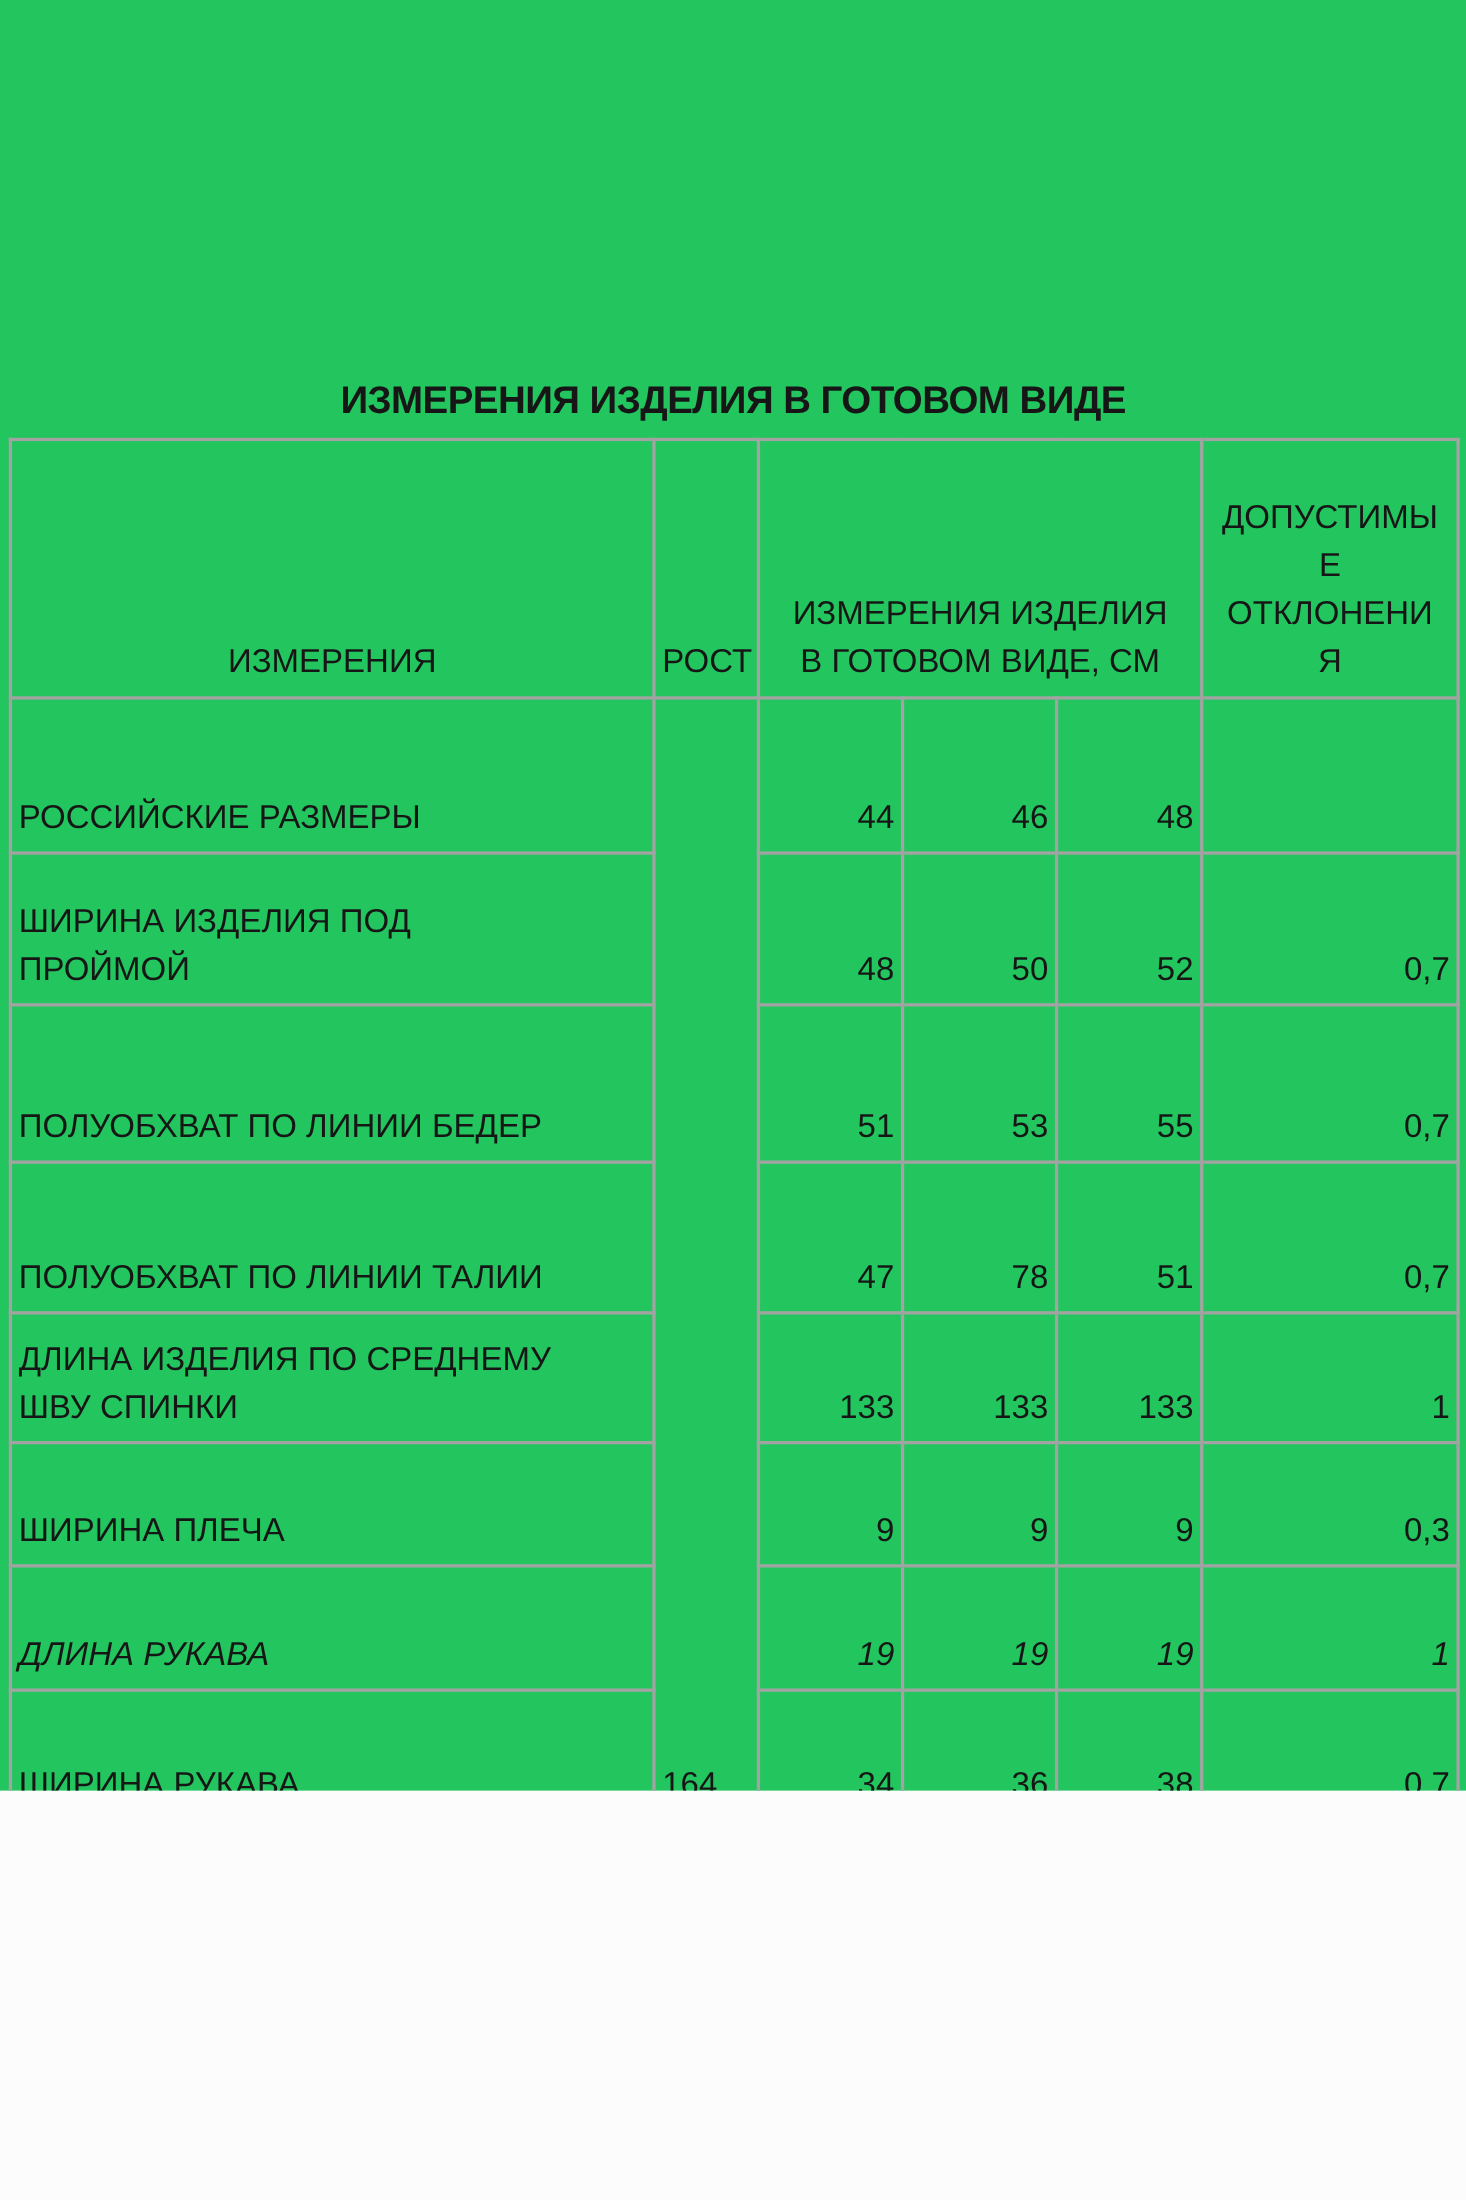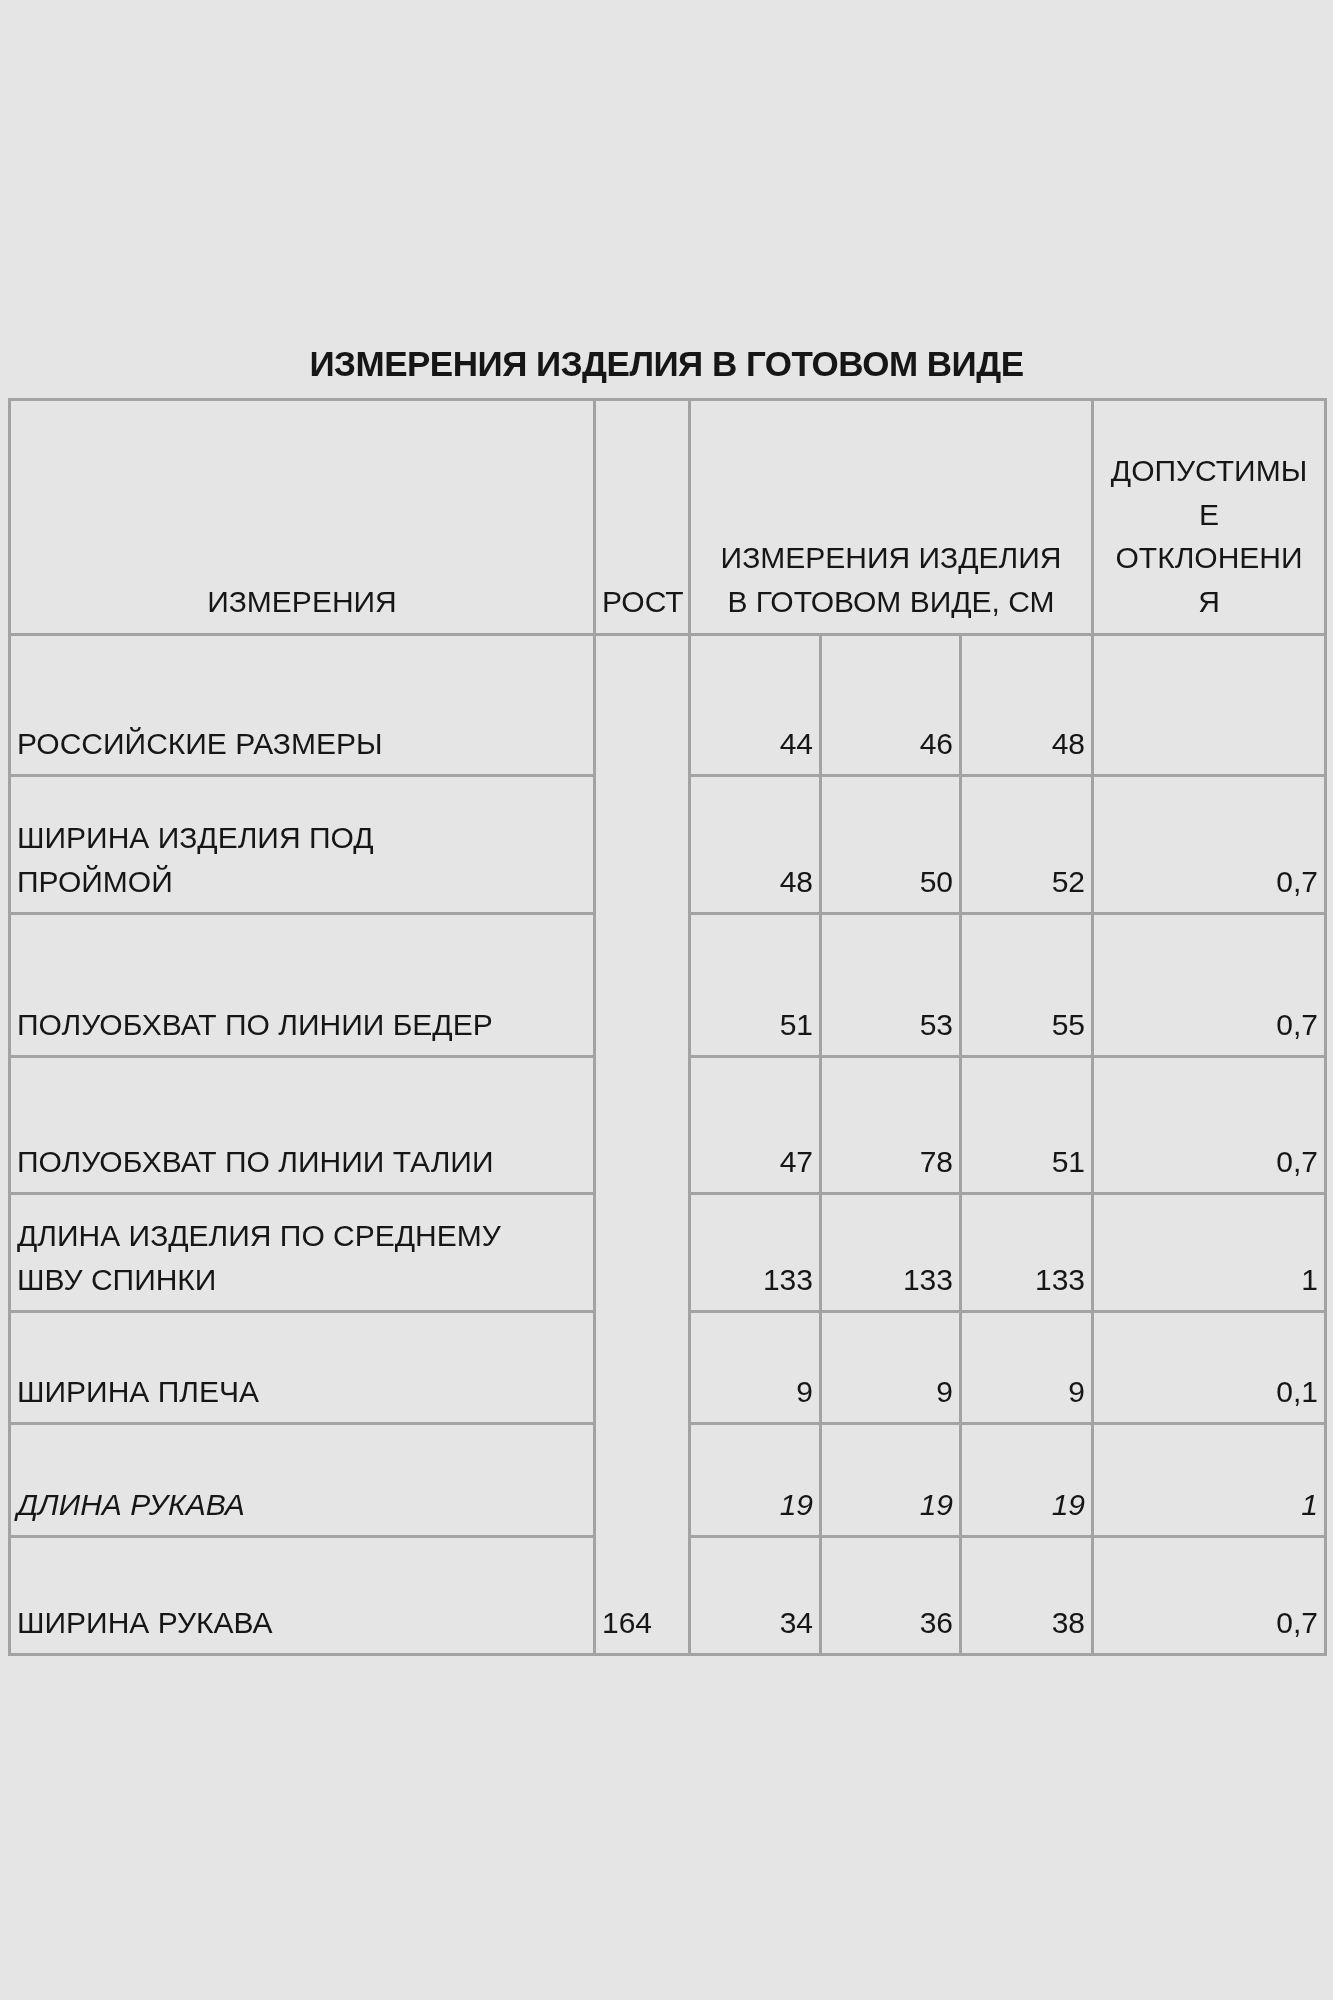--- a/index.html
+++ b/index.html
@@ -5,22 +5,22 @@
   html, body {
     margin: 0;
     padding: 0;
     background: #fcfcfc;
     font-family: "Liberation Sans", sans-serif;
     color: #161616;
   }
   #page {
     position: relative;
     width: 1333px;
-    height: 2000px;
-    background: #e5e5e5;
+    height: 1628px;
+    background: #22c55e;
     overflow: hidden;
   }
   #title {
     position: absolute;
     top: 344px;
     left: 0;
     width: 1333px;
     text-align: center;
     font-size: 35px;
     font-weight: bold;
@@ -146,21 +146,21 @@
       <td class="num">133</td>
       <td class="num">133</td>
       <td class="tol">1</td>
     </tr>
 
     <tr class="r5">
       <td class="lbl">ШИРИНА ПЛЕЧА</td>
       <td class="num">9</td>
       <td class="num">9</td>
       <td class="num">9</td>
-      <td class="tol">0,1</td>
+      <td class="tol">0,3</td>
     </tr>
 
     <tr class="r6">
       <td class="lbl">ДЛИНА РУКАВА</td>
       <td class="num">19</td>
       <td class="num">19</td>
       <td class="num">19</td>
       <td class="tol">1</td>
     </tr>
 

